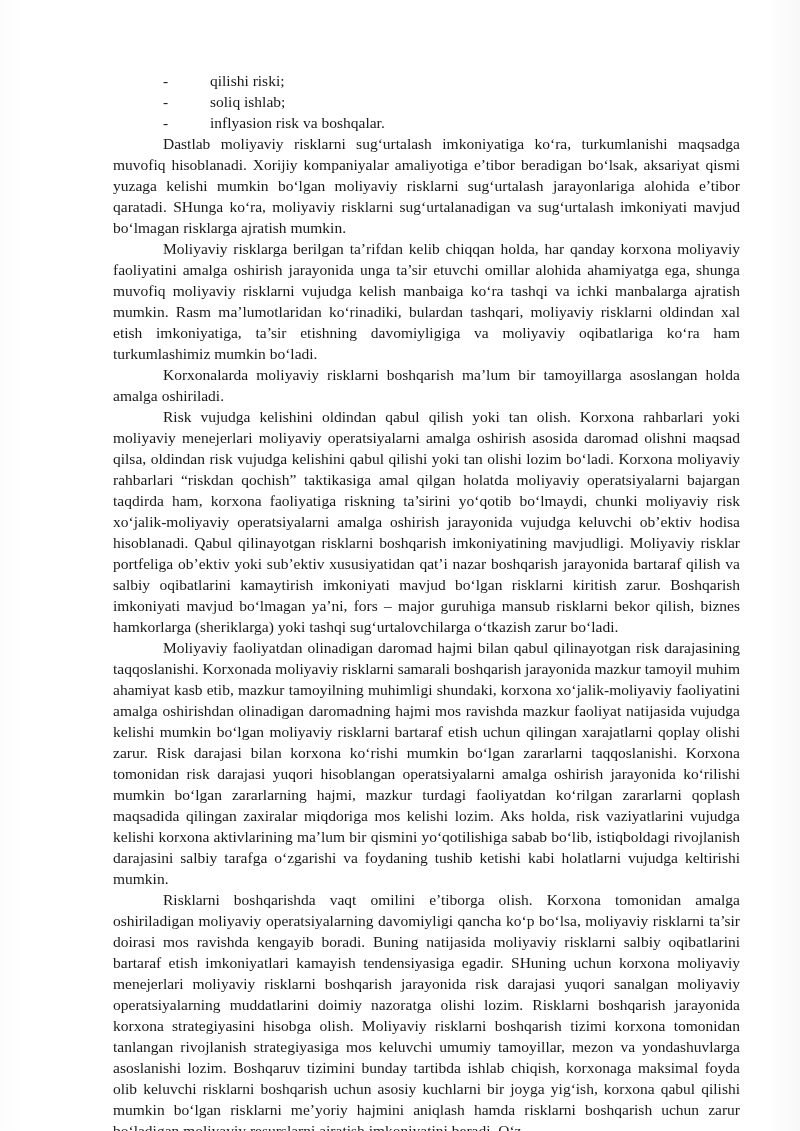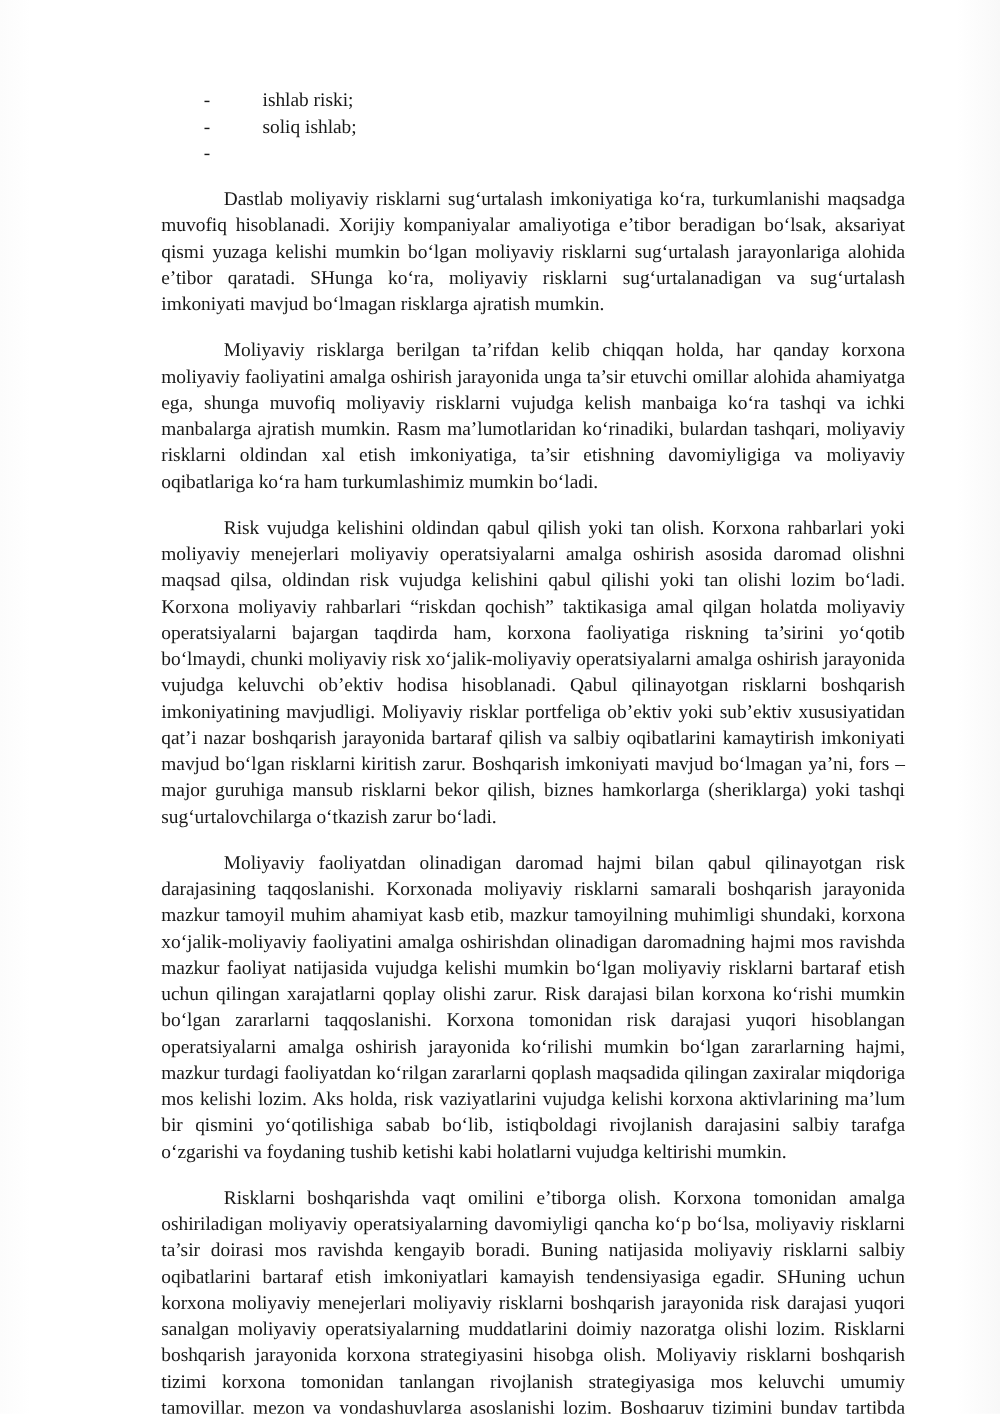--- a/index.html
+++ b/index.html
@@ -24,43 +24,45 @@
   }
   .bullet-item {
     display: flex;
     padding-left: 50px;
   }
   .bullet-item .marker {
     width: 47px;
     flex-shrink: 0;
   }
   p.body-par {
-    margin: 16px;
+    margin: 0;
     text-indent: 50px;
     text-align: justify;
   }
 </style>
 </head>
 <body>
 
 <div class="page">
 
   <div class="bullets">
     <div class="bullet-item">
       <span class="marker">-</span>
-      <span class="btext">ishlab riski;</span>
+      <span class="btext">qilishi riski;</span>
     </div>
     <div class="bullet-item">
       <span class="marker">-</span>
       <span class="btext">soliq ishlab;</span>
     </div>
     <div class="bullet-item">
       <span class="marker">-</span>
+      <span class="btext">inflyasion risk va boshqalar.</span>
     </div>
   </div>
 
   <p class="body-par">Dastlab moliyaviy risklarni sug‘urtalash imkoniyatiga ko‘ra, turkumlanishi maqsadga muvofiq hisoblanadi. Xorijiy kompaniyalar amaliyotiga e’tibor beradigan bo‘lsak, aksariyat qismi yuzaga kelishi mumkin bo‘lgan moliyaviy risklarni sug‘urtalash jarayonlariga alohida e’tibor qaratadi. SHunga ko‘ra, moliyaviy risklarni sug‘urtalanadigan va sug‘urtalash imkoniyati mavjud bo‘lmagan risklarga ajratish mumkin.</p>
   <p class="body-par">Moliyaviy risklarga berilgan ta’rifdan kelib chiqqan holda, har qanday korxona moliyaviy faoliyatini amalga oshirish jarayonida unga ta’sir etuvchi omillar alohida ahamiyatga ega, shunga muvofiq moliyaviy risklarni vujudga kelish manbaiga ko‘ra tashqi va ichki manbalarga ajratish mumkin. Rasm ma’lumotlaridan ko‘rinadiki, bulardan tashqari, moliyaviy risklarni oldindan xal etish imkoniyatiga, ta’sir etishning davomiyligiga va moliyaviy oqibatlariga ko‘ra ham turkumlashimiz mumkin bo‘ladi.</p>
+  <p class="body-par">Korxonalarda moliyaviy risklarni boshqarish ma’lum bir tamoyillarga asoslangan holda amalga oshiriladi.</p>
   <p class="body-par">Risk vujudga kelishini oldindan qabul qilish yoki tan olish. Korxona rahbarlari yoki moliyaviy menejerlari moliyaviy operatsiyalarni amalga oshirish asosida daromad olishni maqsad qilsa, oldindan risk vujudga kelishini qabul qilishi yoki tan olishi lozim bo‘ladi. Korxona moliyaviy rahbarlari “riskdan qochish” taktikasiga amal qilgan holatda moliyaviy operatsiyalarni bajargan taqdirda ham, korxona faoliyatiga riskning ta’sirini yo‘qotib bo‘lmaydi, chunki moliyaviy risk xo‘jalik-moliyaviy operatsiyalarni amalga oshirish jarayonida vujudga keluvchi ob’ektiv hodisa hisoblanadi. Qabul qilinayotgan risklarni boshqarish imkoniyatining mavjudligi. Moliyaviy risklar portfeliga ob’ektiv yoki sub’ektiv xususiyatidan qat’i nazar boshqarish jarayonida bartaraf qilish va salbiy oqibatlarini kamaytirish imkoniyati mavjud bo‘lgan risklarni kiritish zarur. Boshqarish imkoniyati mavjud bo‘lmagan ya’ni, fors – major guruhiga mansub risklarni bekor qilish, biznes hamkorlarga (sheriklarga) yoki tashqi sug‘urtalovchilarga o‘tkazish zarur bo‘ladi.</p>
   <p class="body-par">Moliyaviy faoliyatdan olinadigan daromad hajmi bilan qabul qilinayotgan risk darajasining taqqoslanishi. Korxonada moliyaviy risklarni samarali boshqarish jarayonida mazkur tamoyil muhim ahamiyat kasb etib, mazkur tamoyilning muhimligi shundaki, korxona xo‘jalik-moliyaviy faoliyatini amalga oshirishdan olinadigan daromadning hajmi mos ravishda mazkur faoliyat natijasida vujudga kelishi mumkin bo‘lgan moliyaviy risklarni bartaraf etish uchun qilingan xarajatlarni qoplay olishi zarur. Risk darajasi bilan korxona ko‘rishi mumkin bo‘lgan zararlarni taqqoslanishi. Korxona tomonidan risk darajasi yuqori hisoblangan operatsiyalarni amalga oshirish jarayonida ko‘rilishi mumkin bo‘lgan zararlarning hajmi, mazkur turdagi faoliyatdan ko‘rilgan zararlarni qoplash maqsadida qilingan zaxiralar miqdoriga mos kelishi lozim. Aks holda, risk vaziyatlarini vujudga kelishi korxona aktivlarining ma’lum bir qismini yo‘qotilishiga sabab bo‘lib, istiqboldagi rivojlanish darajasini salbiy tarafga o‘zgarishi va foydaning tushib ketishi kabi holatlarni vujudga keltirishi mumkin.</p>
   <p class="body-par">Risklarni boshqarishda vaqt omilini e’tiborga olish. Korxona tomonidan amalga oshiriladigan moliyaviy operatsiyalarning davomiyligi qancha ko‘p bo‘lsa, moliyaviy risklarni ta’sir doirasi mos ravishda kengayib boradi. Buning natijasida moliyaviy risklarni salbiy oqibatlarini bartaraf etish imkoniyatlari kamayish tendensiyasiga egadir. SHuning uchun korxona moliyaviy menejerlari moliyaviy risklarni boshqarish jarayonida risk darajasi yuqori sanalgan moliyaviy operatsiyalarning muddatlarini doimiy nazoratga olishi lozim. Risklarni boshqarish jarayonida korxona strategiyasini hisobga olish. Moliyaviy risklarni boshqarish tizimi korxona tomonidan tanlangan rivojlanish strategiyasiga mos keluvchi umumiy tamoyillar, mezon va yondashuvlarga asoslanishi lozim. Boshqaruv tizimini bunday tartibda ishlab chiqish, korxonaga maksimal foyda olib keluvchi risklarni boshqarish uchun asosiy kuchlarni bir joyga yig‘ish, korxona qabul qilishi mumkin bo‘lgan risklarni me’yoriy hajmini aniqlash hamda risklarni boshqarish uchun zarur bo‘ladigan moliyaviy resurslarni ajratish imkoniyatini beradi. O‘z</p>
 
 </div>
 
 </body></html>

